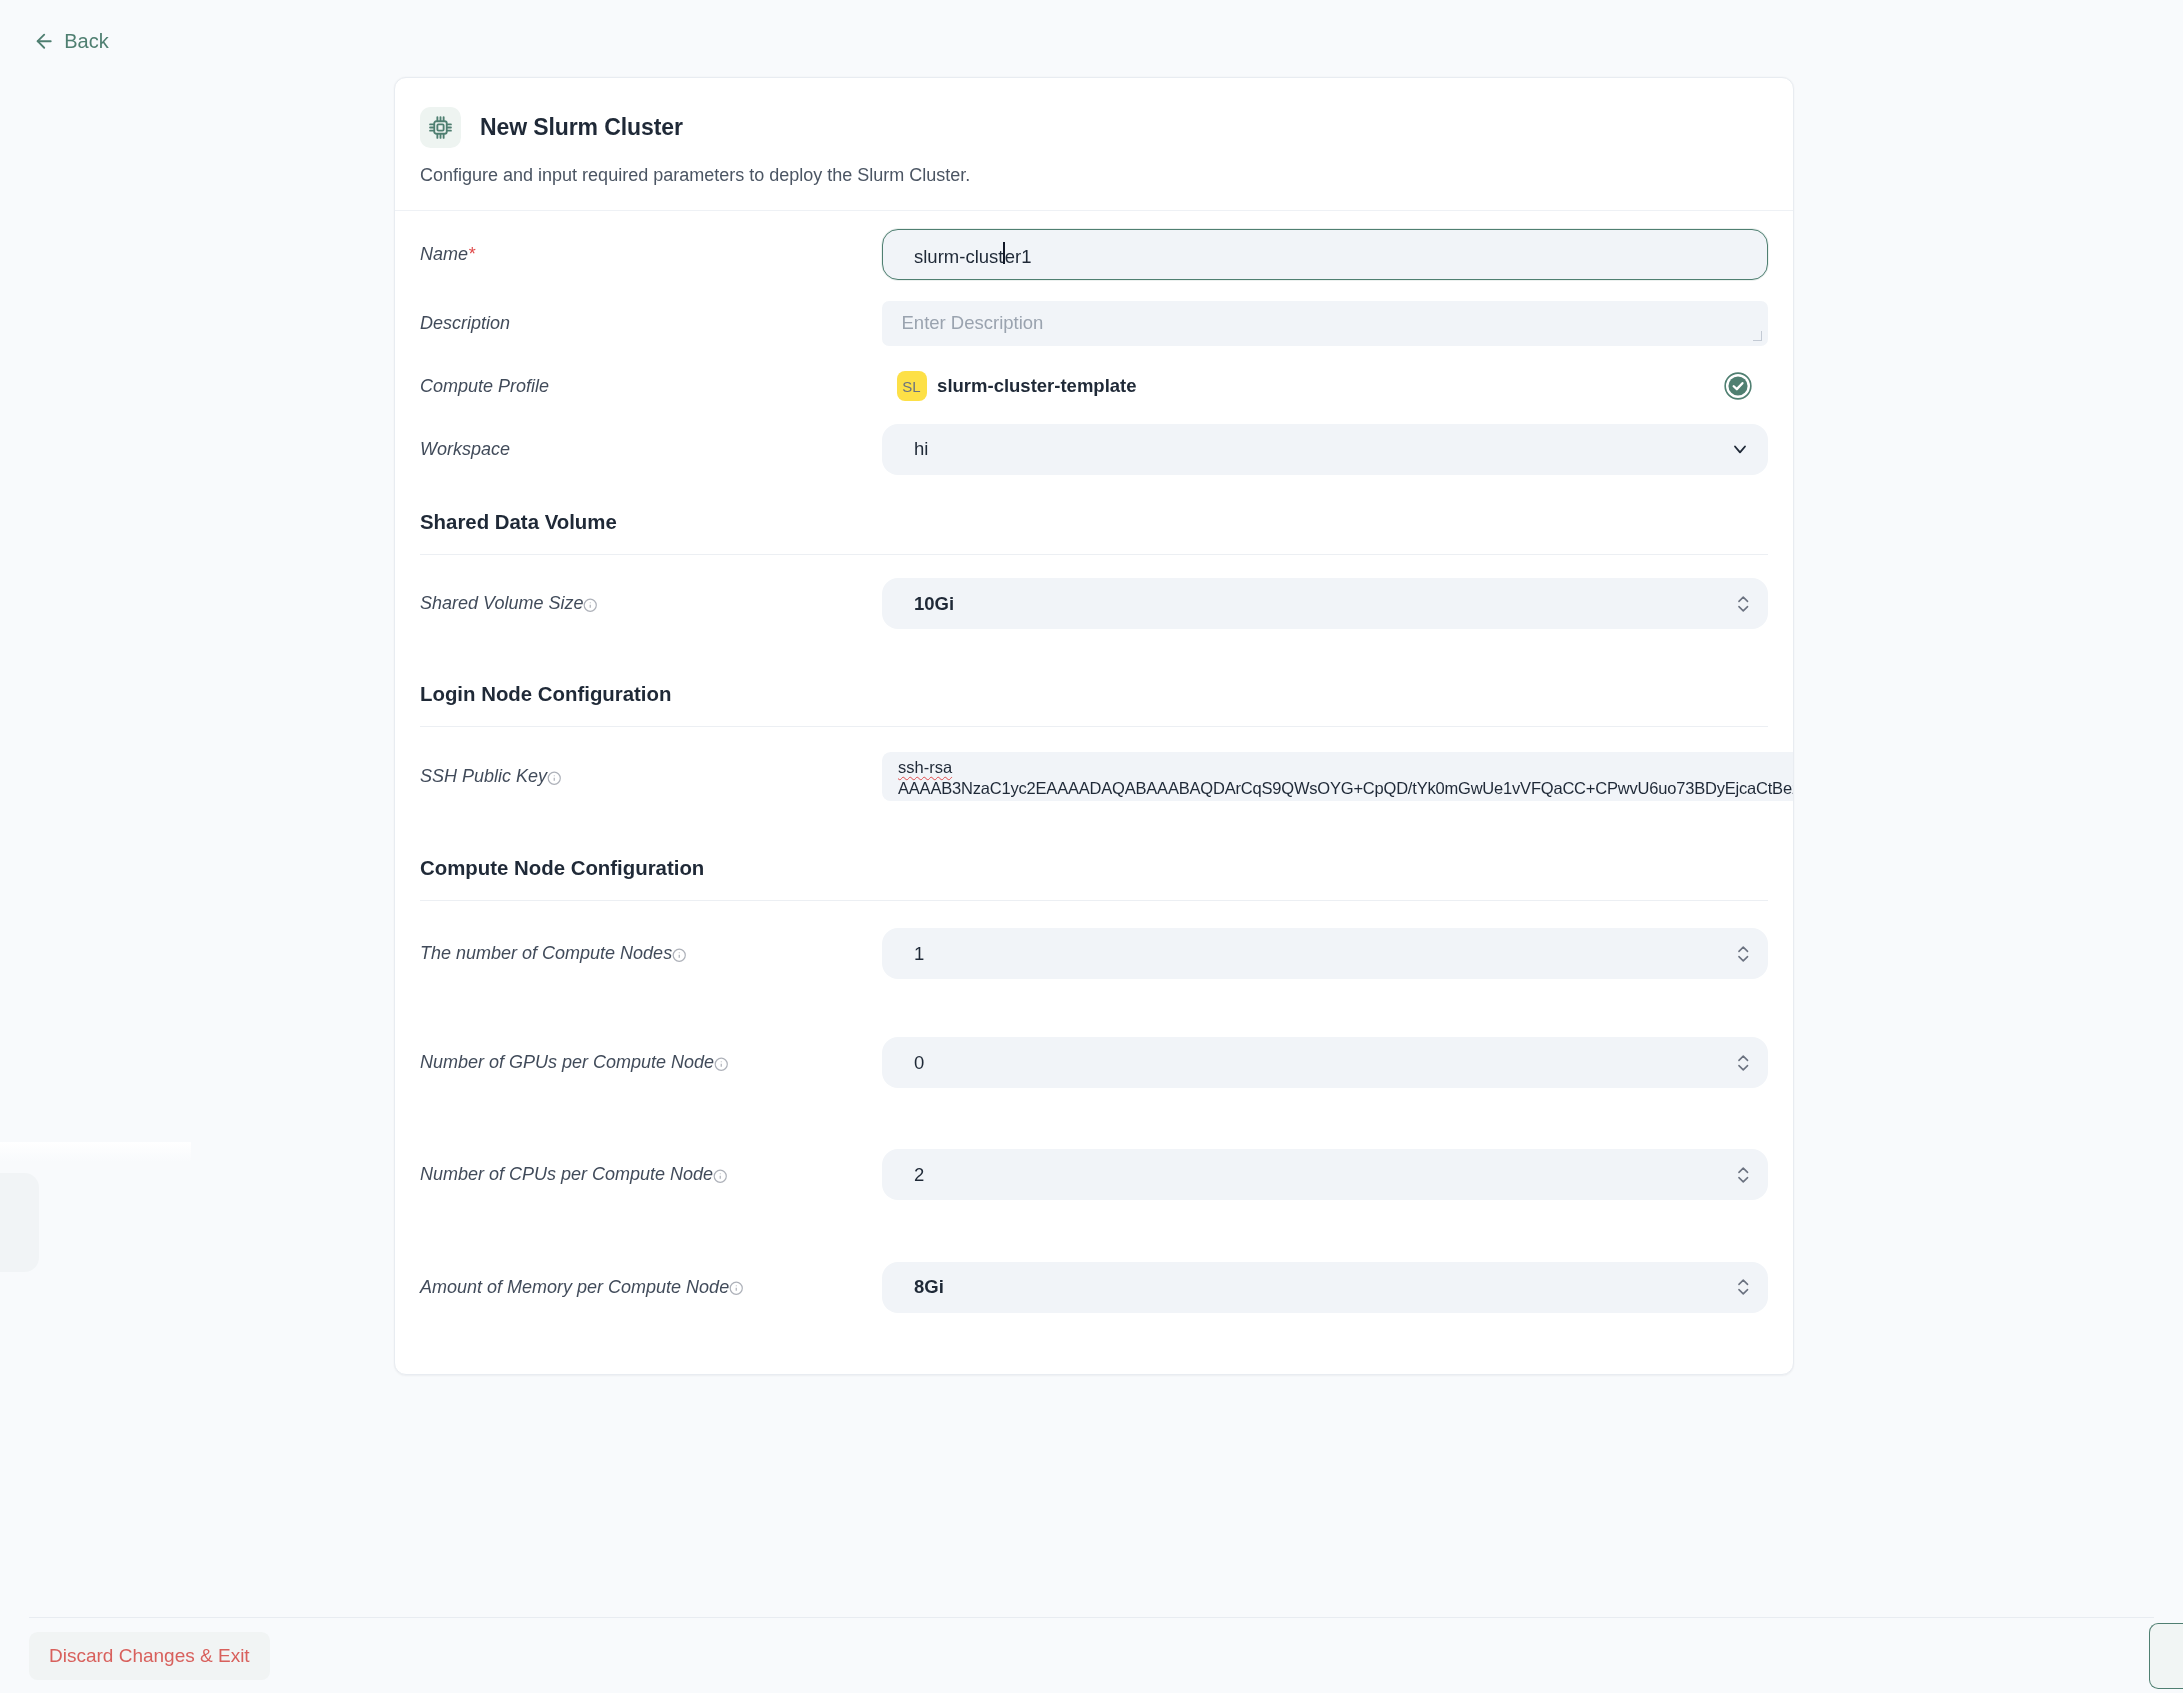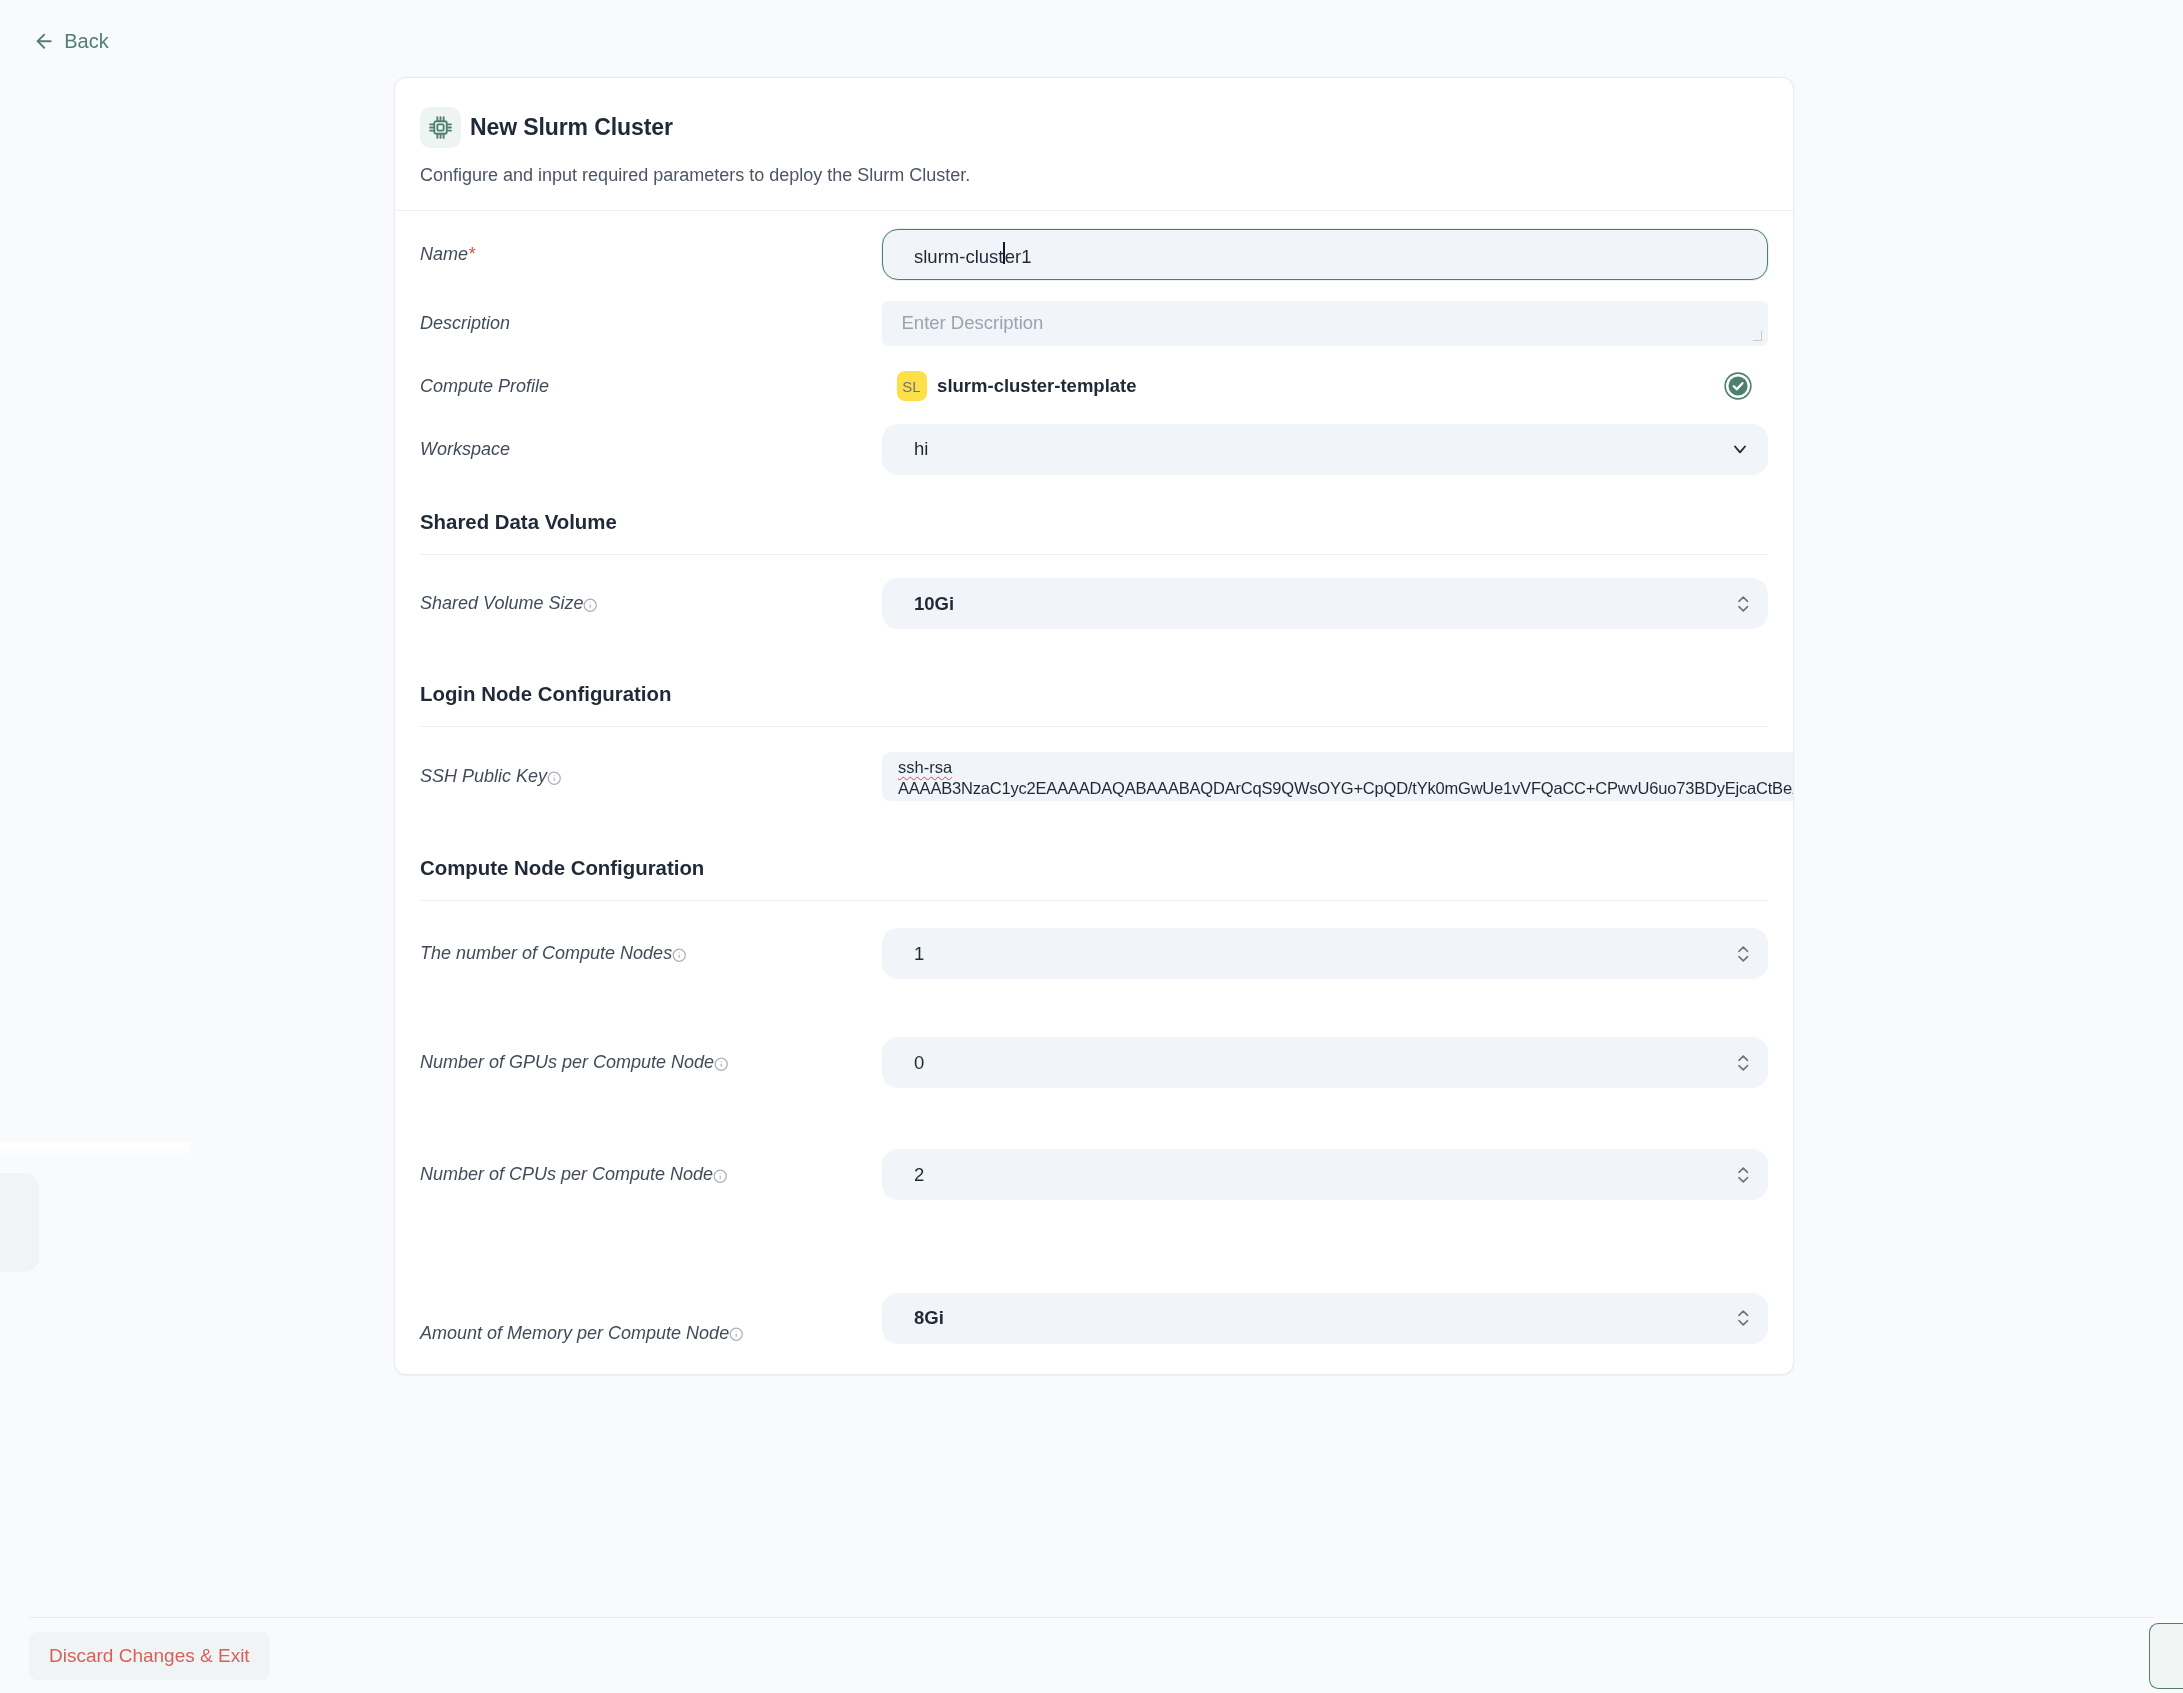--- a/index.html
+++ b/index.html
@@ -33,21 +33,21 @@
     width: 1400px;
     background: #ffffff;
     border: 0.7px solid #e8ecf1;
     border-radius: 12px;
     box-shadow: 0 0.7px 2px rgba(15,23,42,0.05);
     overflow: hidden;
   }
 
   .card-header { padding: 29px 25px 24px 25px; border-bottom: 0.7px solid #eef1f5; }
 
-  .header-row { display: flex; align-items: center; gap: 9px; }
+  .header-row { display: flex; align-items: center; gap: 19px; }
 
   .chip-badge {
     width: 41px; height: 41px;
     background: #eef4f1;
     border-radius: 10.6px;
     display: flex; align-items: center; justify-content: center;
     flex: 0 0 auto;
   }
   .chip-badge svg { width: 25px; height: 25px; }
 
@@ -476,21 +476,21 @@
             <span class="ctrl-icon">
               <svg width="14.5" height="22.4" viewBox="0 0 16 26" fill="none" stroke="#6b7280" stroke-width="1.8" stroke-linecap="round" stroke-linejoin="round">
                 <polyline points="3 10 8 5 13 10"></polyline>
                   <polyline points="3 16 8 21 13 16"></polyline>
               </svg>
             </span>
           </div>
         </div>
       </div>
 
-      <div class="form-row" style="min-height:113px;align-items:flex-end;">
+      <div class="form-row" style="min-height:113px;">
         <div class="form-label">
           <span>Amount of Memory per Compute Node</span>
           <span class="info-icon">
             <svg viewBox="0 0 24 24" fill="none" stroke="#6b7280" stroke-width="2">
                 <circle cx="12" cy="12" r="10"></circle>
                 <line x1="12" y1="16" x2="12" y2="11"></line>
                 <circle cx="12" cy="7.8" r="0.9" fill="#6b7280" stroke="none"></circle>
               </svg>
           </span>
         </div>

